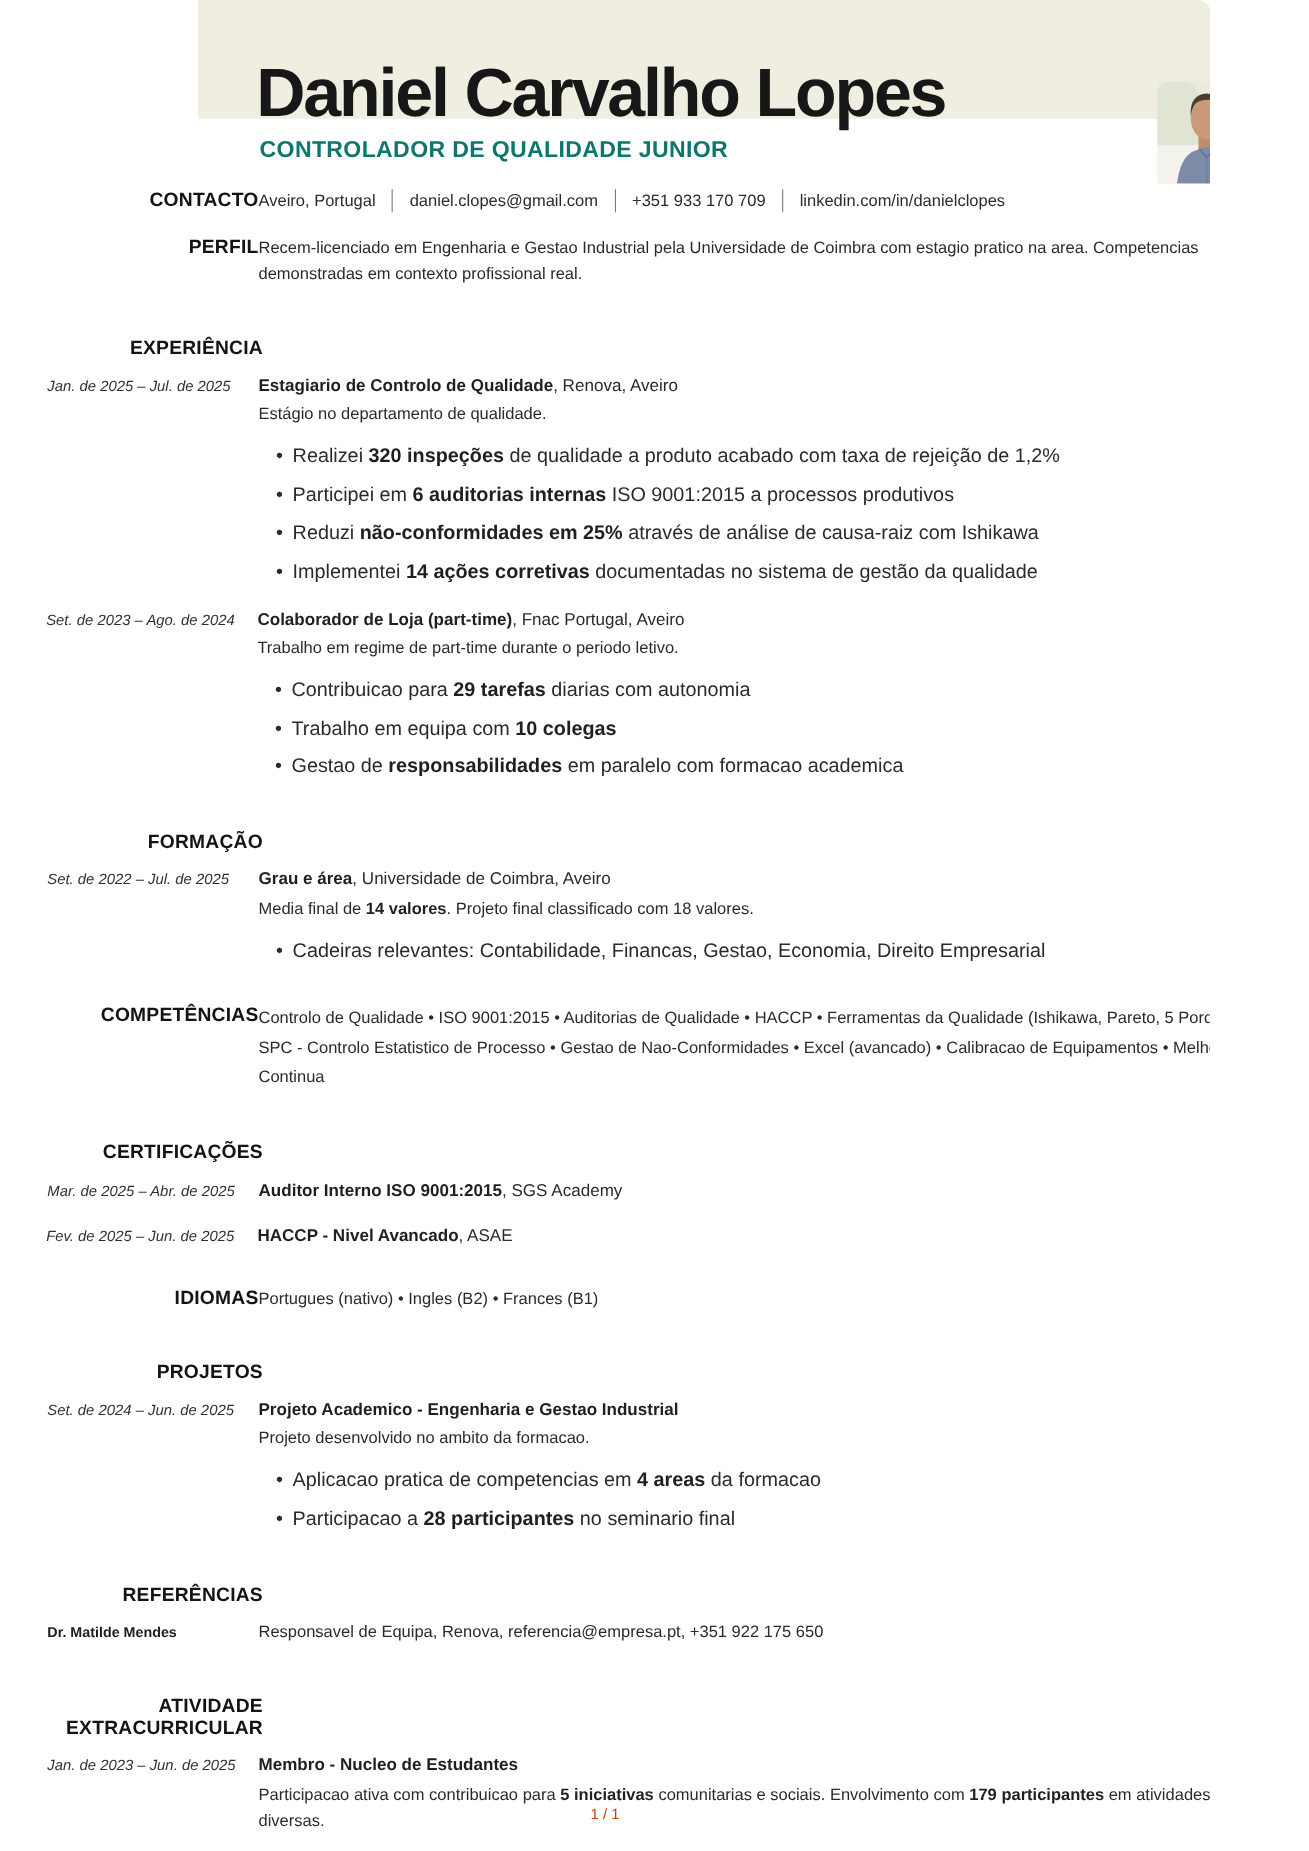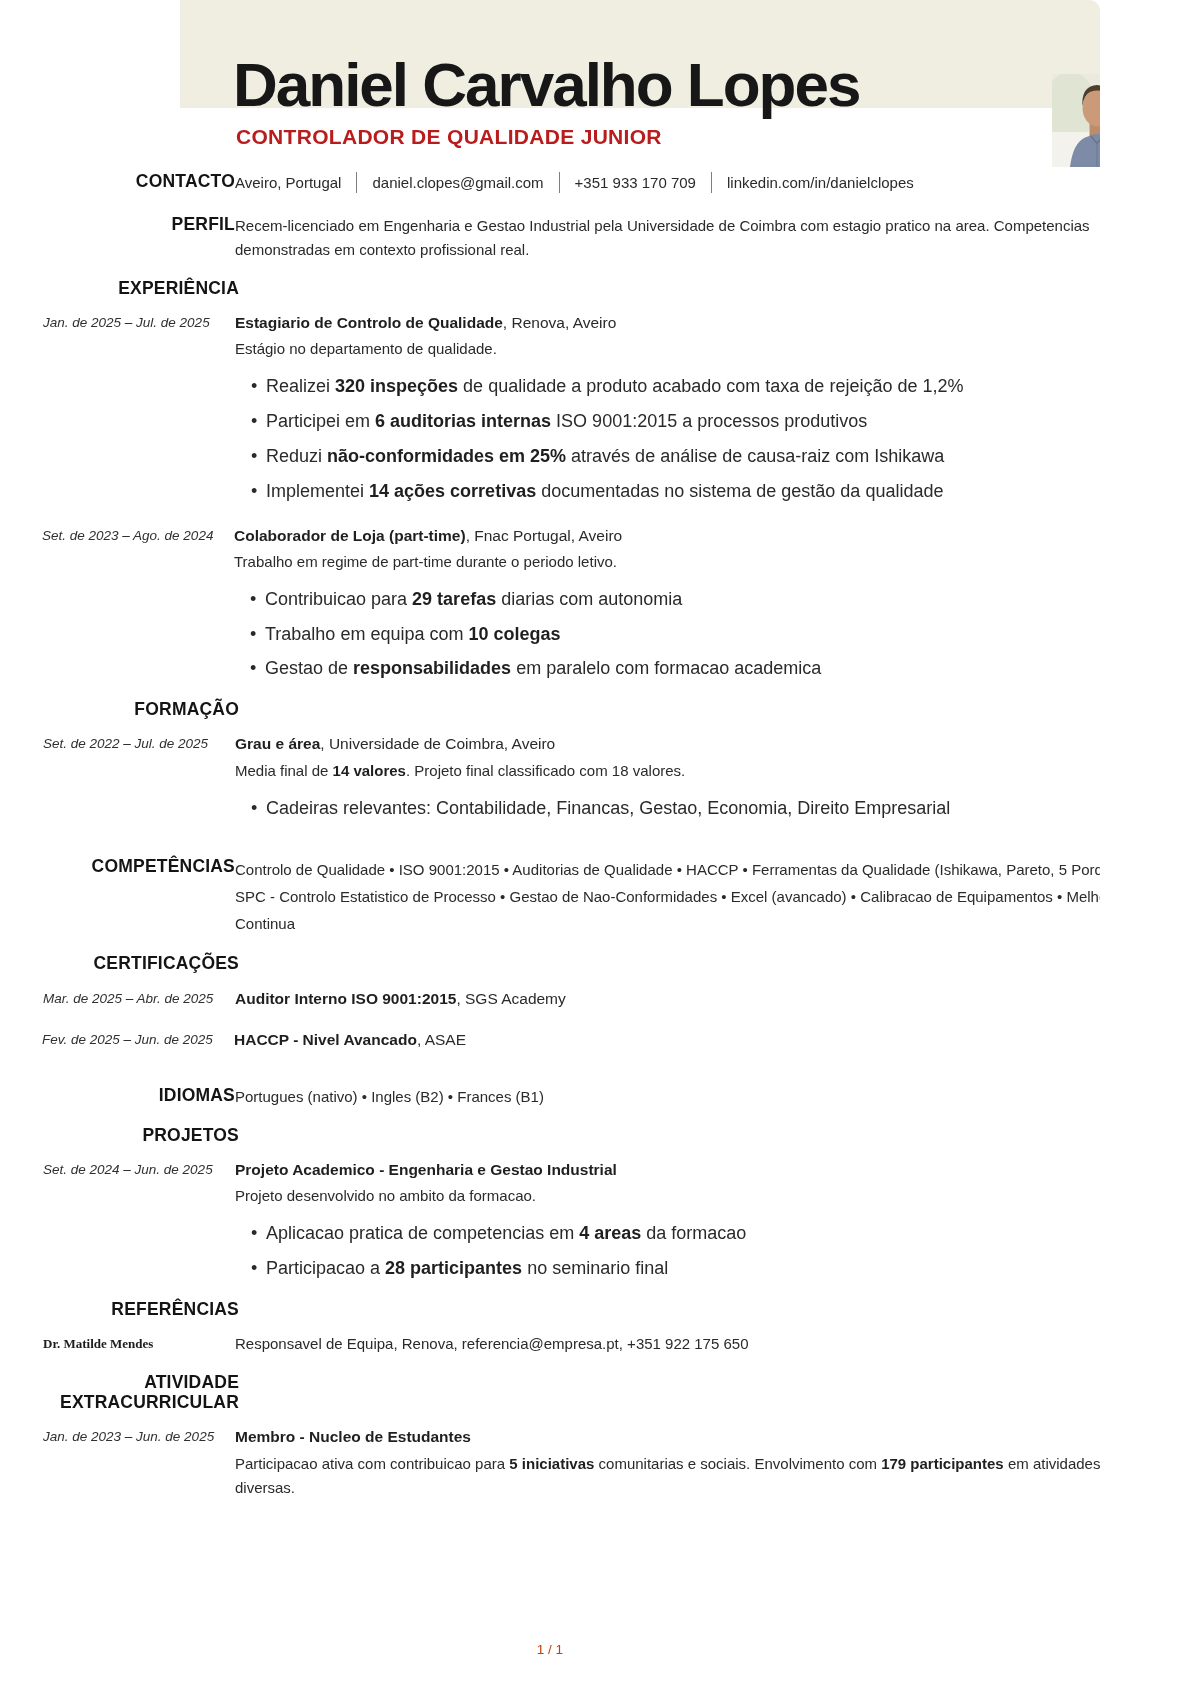--- a/index.html
+++ b/index.html
@@ -14,46 +14,46 @@
     border-radius:11px;
   }
   .band{position:absolute;left:180px;top:0;width:1010px;height:108px;background:#efeee1;}
   .name{
     position:absolute;left:233px;top:54px;margin:0;
     font-size:62px;font-weight:700;letter-spacing:-2px;
     color:#171717;line-height:1;white-space:nowrap;
   }
   .subtitle{
     position:absolute;left:236px;top:125px;
-    font-size:21px;font-weight:700;letter-spacing:.3px;color:#b91c1c;white-space:nowrap;
+    font-size:21px;font-weight:700;letter-spacing:.3px;color:#0f766e;white-space:nowrap;
   }
   .photo{position:absolute;left:1052px;top:74px;width:90px;height:93px;overflow:hidden;}
   .photo svg{display:block;width:100%;height:100%;}
 
   .content{position:absolute;left:0;top:171px;width:1190px;}
   .row{display:grid;grid-template-columns:192px 1fr;padding:0 43px;align-items:start;}
   .label{font-size:17.5px;font-weight:700;color:#141414;letter-spacing:.2px;line-height:1.15;text-align:right;}
-  .sec-header{margin-top:16px;padding-left:47px;}
+  .sec-header{margin-top:44px;padding-left:47px;}
   .date{font-size:13.5px;font-style:italic;color:#303030;padding-top:3px;line-height:1.3;padding-right:8px;}
   .entry{margin-top:13px;}
   .entry + .entry{margin-top:18px;padding-left:42px;}
   .title{font-size:15.5px;line-height:1.5;color:#2a2a2a;}
   .rich .b{font-weight:700;color:#1f1f1f;}
   .desc{font-size:15px;line-height:1.6;color:#2a2a2a;margin-top:3px;}
   .text{font-size:15px;line-height:1.6;color:#2a2a2a;}
   .text.loose{line-height:1.8;}
   ul.bullets{list-style:none;margin:11px 0 0;padding:0 0 0 31px;}
   .bullets li{position:relative;font-size:18px;line-height:1.6;margin-top:6px;color:#2a2a2a;}
   .bullets li::before{content:"\2022";position:absolute;left:-15px;top:0;color:#2a2a2a;}
   .contact-line{display:flex;align-items:center;gap:15px;font-size:15px;color:#2a2a2a;padding-top:1px;}
   .sep{width:1px;height:21px;background:#7d7d7d;flex:0 0 auto;}
   .row.perfil{margin-top:21px;}
   .row.competencias{margin-top:34px;}
   .row.idiomas{margin-top:34px;}
-  .ref-name{font-size:13px;font-weight:700;color:#1d1d1d;padding-top:4px;padding-right:10px;line-height:1.3;font-family:Liberation Serif, serif;}
+  .ref-name{font-size:13px;font-weight:700;color:#1d1d1d;padding-top:4px;padding-right:10px;line-height:1.3;}
   .footer{
     position:absolute;left:0;bottom:26px;width:100%;
     text-align:center;font-size:13.5px;color:#c2410c;
   }
 </style>
 </head>
 <body>
 
 <div class="page">
 

